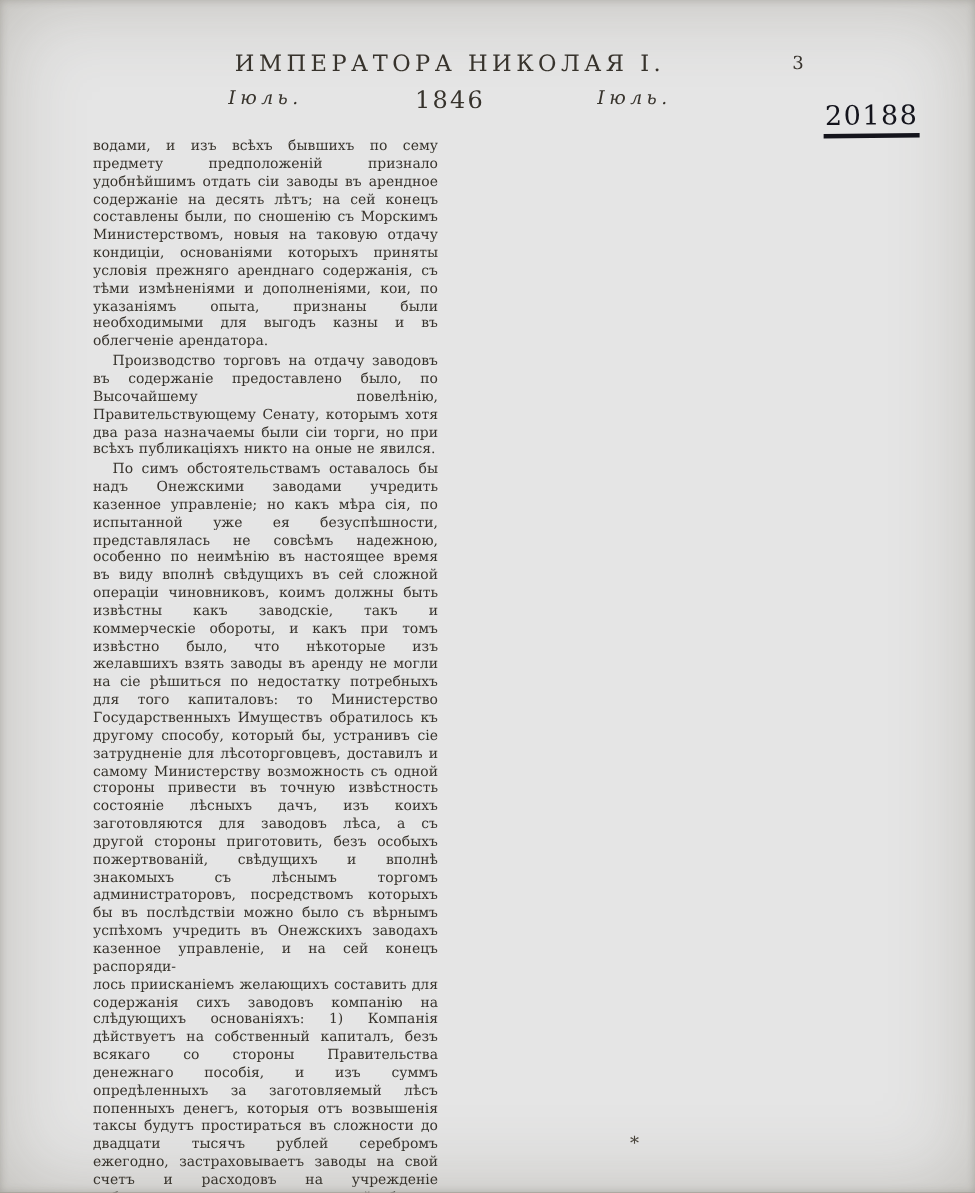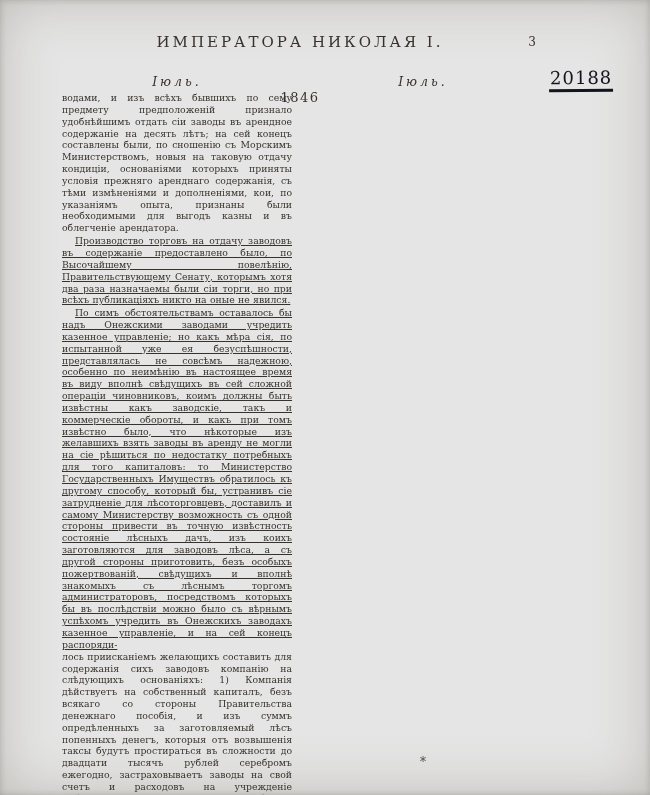--- a/index.html
+++ b/index.html
@@ -16,30 +16,30 @@
   .header-title{
     position:absolute;top:33px;left:62px;width:476px;
     text-align:center;
     font-size:15px;letter-spacing:3px;font-weight:500;
     white-space:nowrap;
   }
   .page-number{
     position:absolute;top:35px;left:520px;width:24px;
     text-align:center;font-size:12px;
   }
-  .subheader{position:absolute;top:57px;left:0;width:650px;height:18px;margin-top:17px;}
+  .subheader{position:absolute;top:57px;left:0;width:650px;height:18px;}
   .month{
     position:absolute;top:0;width:230px;text-align:center;
     font-style:italic;font-size:12.5px;letter-spacing:3px;
   }
   .month-left{left:62px;}
   .month-right{left:308px;}
   .year{
-    position:absolute;top:16px;left:62px;width:476px;text-align:center;
-    font-size:13px;letter-spacing:1.5px;
+    position:absolute;top:0;left:62px;width:476px;text-align:center;
+    font-size:16px;letter-spacing:1.5px;
   }
   .stamp{
     position:absolute;top:67px;left:549px;
     font-size:18px;font-weight:normal;letter-spacing:1px;
     color:#14141c;
     border-bottom:3px solid #14141c;
     padding:0 1px 1px 1px;
     transform:rotate(-.5deg);
   }
   .columns{
@@ -53,21 +53,21 @@
     margin:0 7px;
     align-self:stretch;
   }
   .col p{
     margin:0;
     font-size:9.3px;
     line-height:11.85px;
     text-align:justify;
     word-spacing:.4px;
   }
-  .col p.indent{text-indent:13px;margin-top:1px;text-decoration:underline;}
+  .col p.indent{text-indent:13px;margin-top:1px;}
   .footer-mark{
     position:absolute;top:755px;left:308px;width:230px;
     text-align:center;font-size:12px;color:#4a453c;
   }
 </style>
 </head>
 <body>
 
 <div class="sheet">
 

